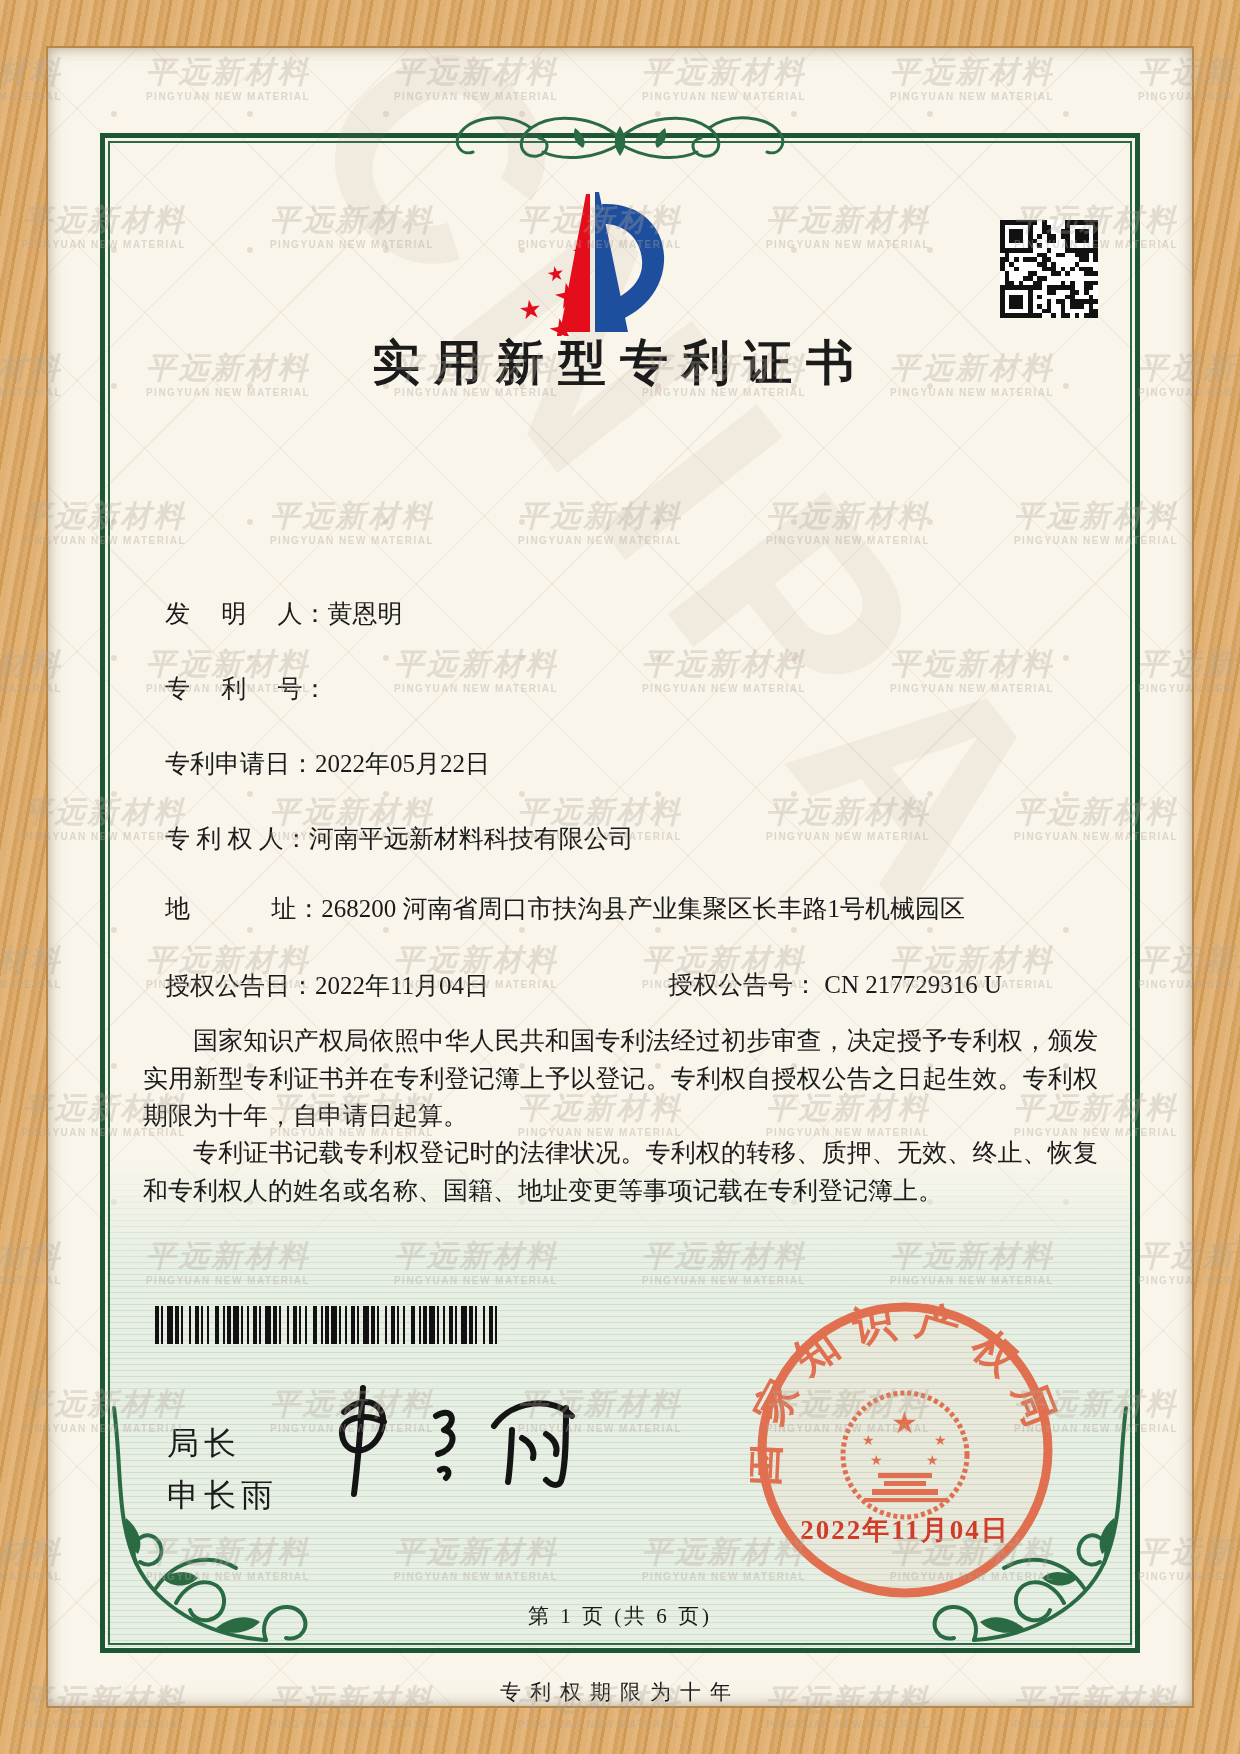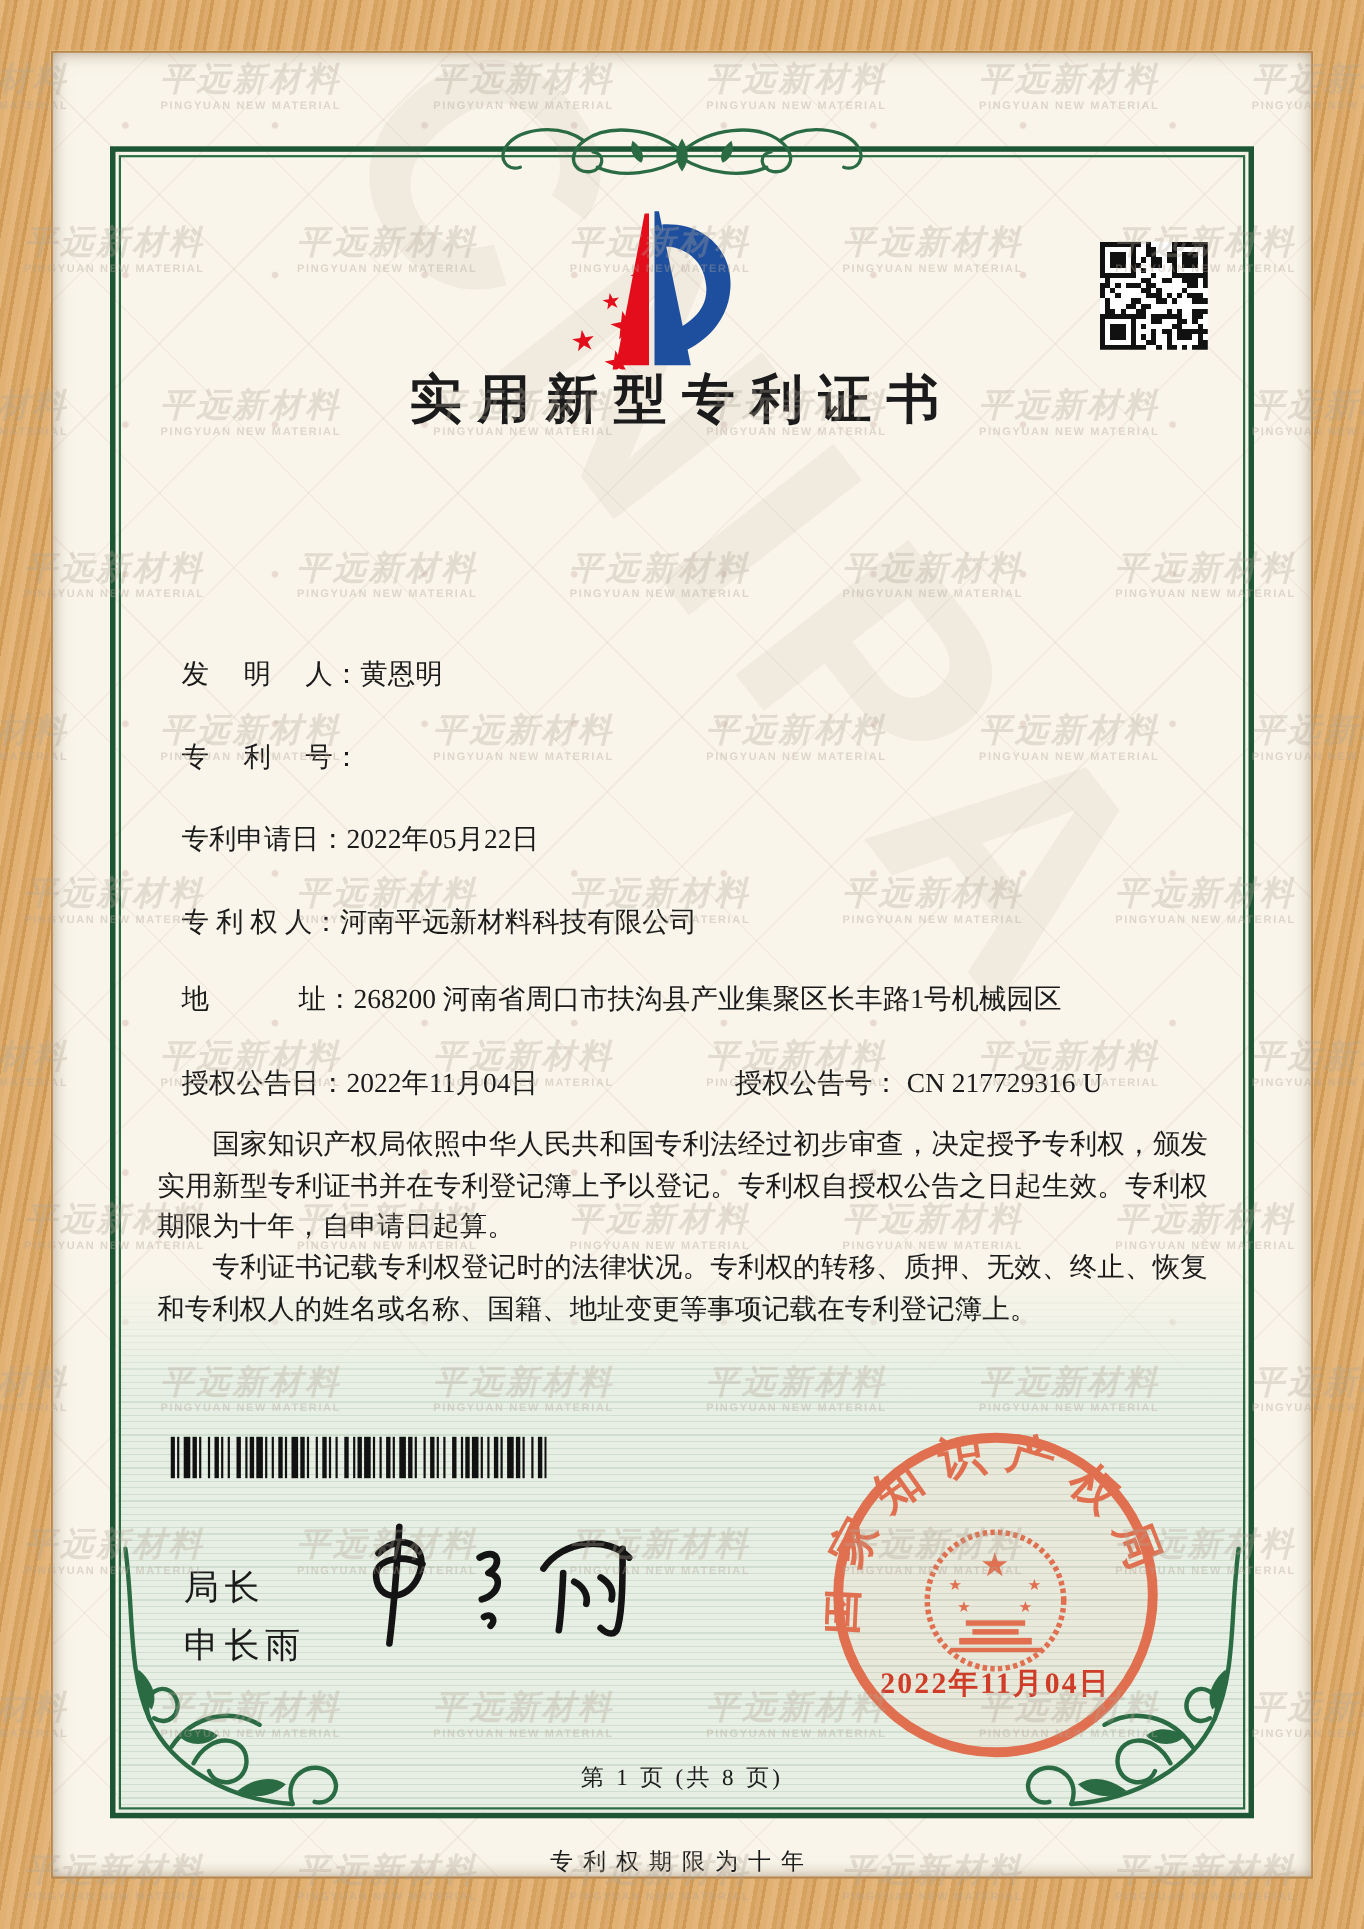--- a/index.html
+++ b/index.html
@@ -407,21 +407,21 @@
         <text x="120" y="170" font-size="14">★</text>
         <text x="176" y="170" font-size="14">★</text>
         <rect x="128" y="178" width="54" height="5"></rect>
         <rect x="134" y="186" width="42" height="5"></rect>
         <rect x="122" y="194" width="66" height="6"></rect>
         <rect x="114" y="203" width="82" height="4"></rect>
       </g>
     </svg>
     <div class="abs seal-date">2022年11月04日</div>
 
-    <div class="abs page-info">第 1 页 (共 8 页)</div>
+    <div class="abs page-info">第 1 页 (共 6 页)</div>
     <div class="abs footer-note">专利权期限为十年</div>
   </div>
 
   <div class="wm-layer" id="wm-layer">
       <div class="wm" style="left: -20px; top: 52px;">
         <span class="cn">平远新材料</span>
         <span class="en">PINGYUAN NEW MATERIAL</span>
       </div>
       <div class="wm" style="left: 228px; top: 52px;">
         <span class="cn">平远新材料</span>

